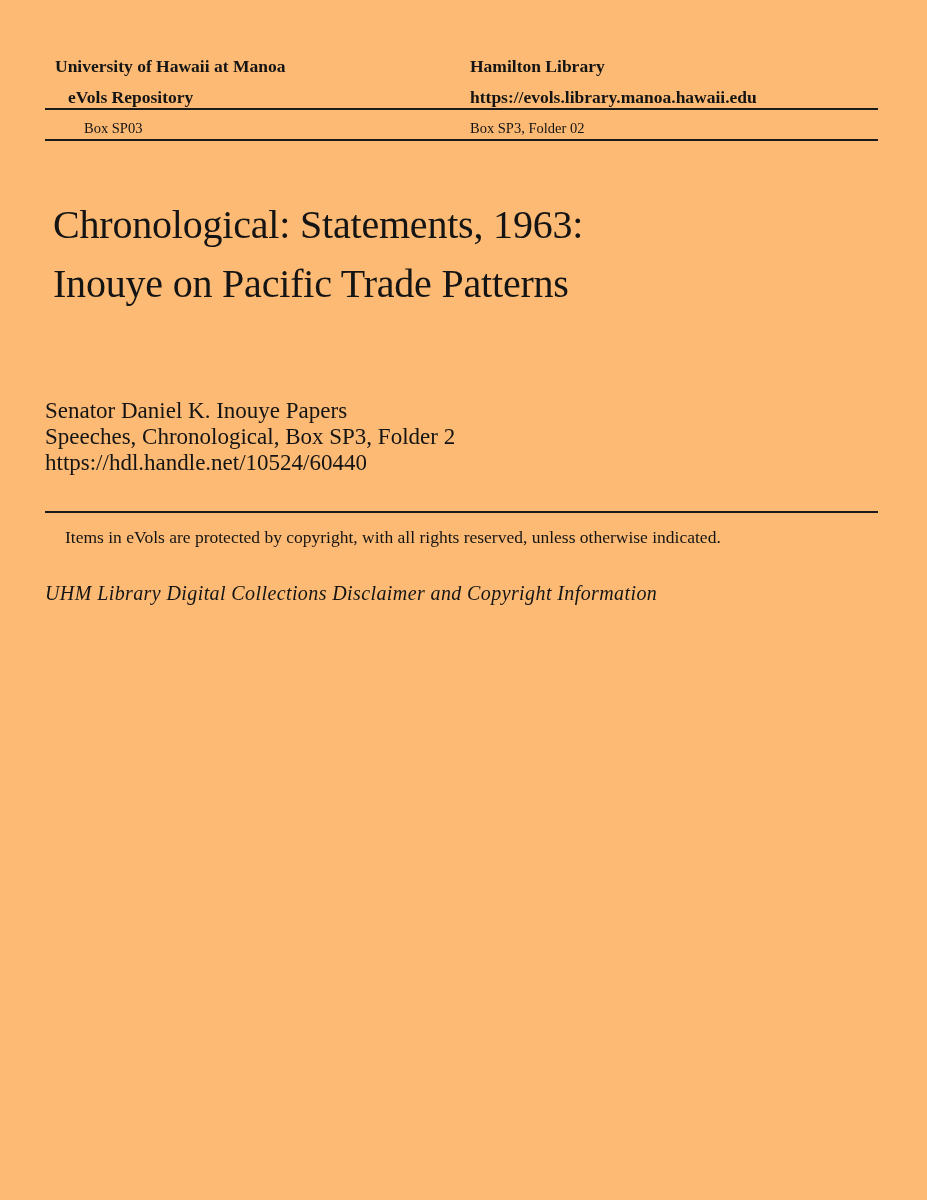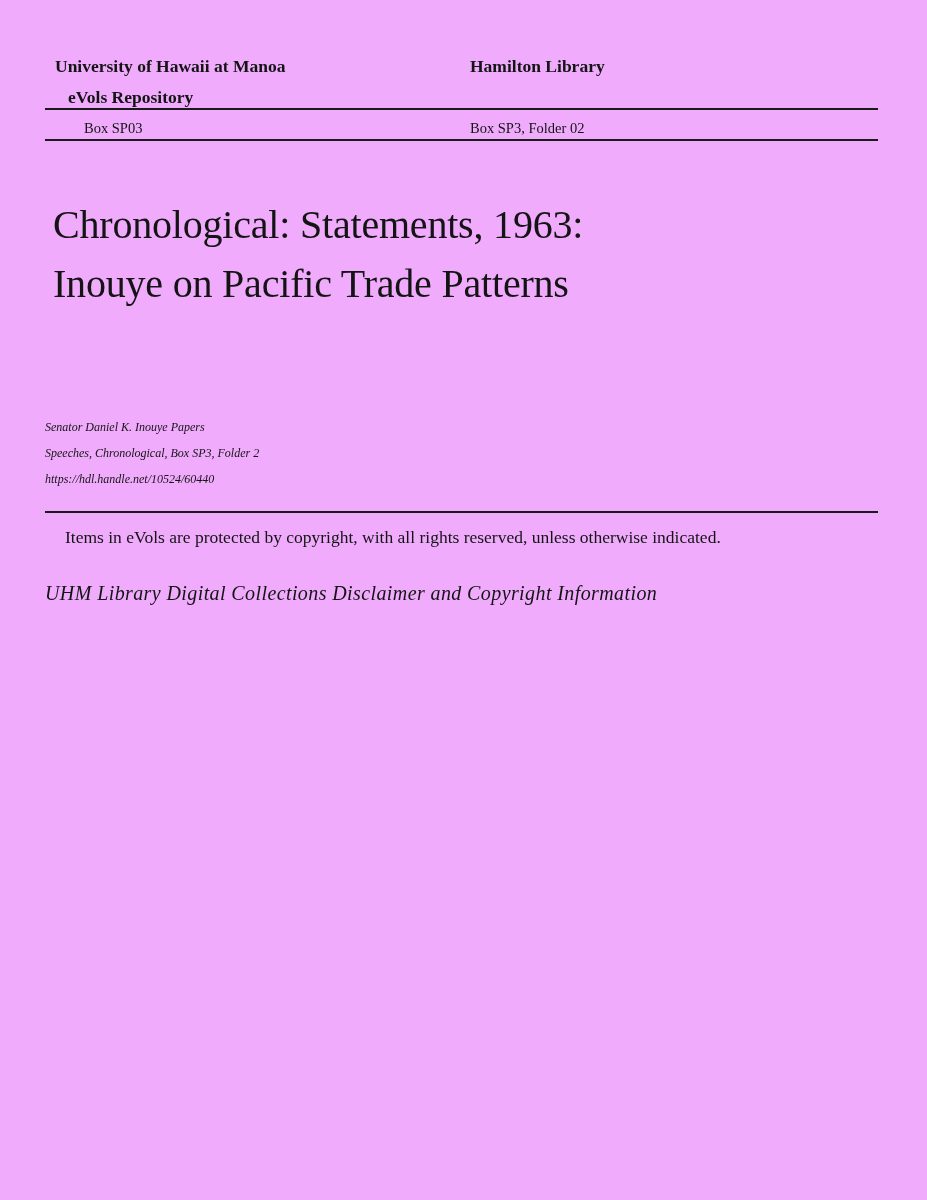--- a/index.html
+++ b/index.html
@@ -4,21 +4,21 @@
 <style>
   html, body {
     margin: 0;
     padding: 0;
     background: #ffffff;
   }
   .page {
     position: relative;
     width: 927px;
     height: 1200px;
-    background: #f0abfc;
+    background: #fdba74;
     font-family: "Liberation Serif", "DejaVu Serif", serif;
     color: #141414;
     overflow: hidden;
   }
   .abs { position: absolute; }
 
   .hdr-bold {
     font-size: 17.5px;
     font-weight: bold;
     line-height: 22px;
@@ -43,24 +43,23 @@
     width: 720px;
     font-size: 40px;
     line-height: 59px;
     letter-spacing: -0.2px;
     font-weight: normal;
     margin: 8px;
   }
   .meta {
     position: absolute;
     left: 45px;
-    top: 414px;
-    font-size: 12px;
+    top: 398px;
+    font-size: 23px;
     line-height: 26px;
-    font-style: italic;
   }
   .copyright {
     position: absolute;
     left: 45px;
     top: 524px;
     width: 800px;
     font-size: 17.5px;
     line-height: 26px;
     margin-left: 20px;
   }
@@ -77,20 +76,21 @@
 </style>
 </head>
 <body>
 
 <div class="page">
 
   <div class="abs hdr-bold" style="left:55px; top:55px;">University of Hawaii at Manoa</div>
   <div class="abs hdr-bold" style="left:68px; top:86px;">eVols Repository</div>
 
   <div class="abs hdr-bold" style="left:470px; top:55px;">Hamilton Library</div>
+  <div class="abs hdr-bold" style="left:470px; top:86px;">https://evols.library.manoa.hawaii.edu</div>
 
   <div class="rule" style="top:108px;"></div>
 
   <div class="abs box-text" style="left:48px; top:119px;margin-left:36px;">Box SP03</div>
   <div class="abs box-text" style="left:470px; top:119px;">Box SP3, Folder 02</div>
 
   <div class="rule" style="top:139px;"></div>
 
   <h1 class="doc-title">
     <div>Chronological: Statements, 1963:</div>

